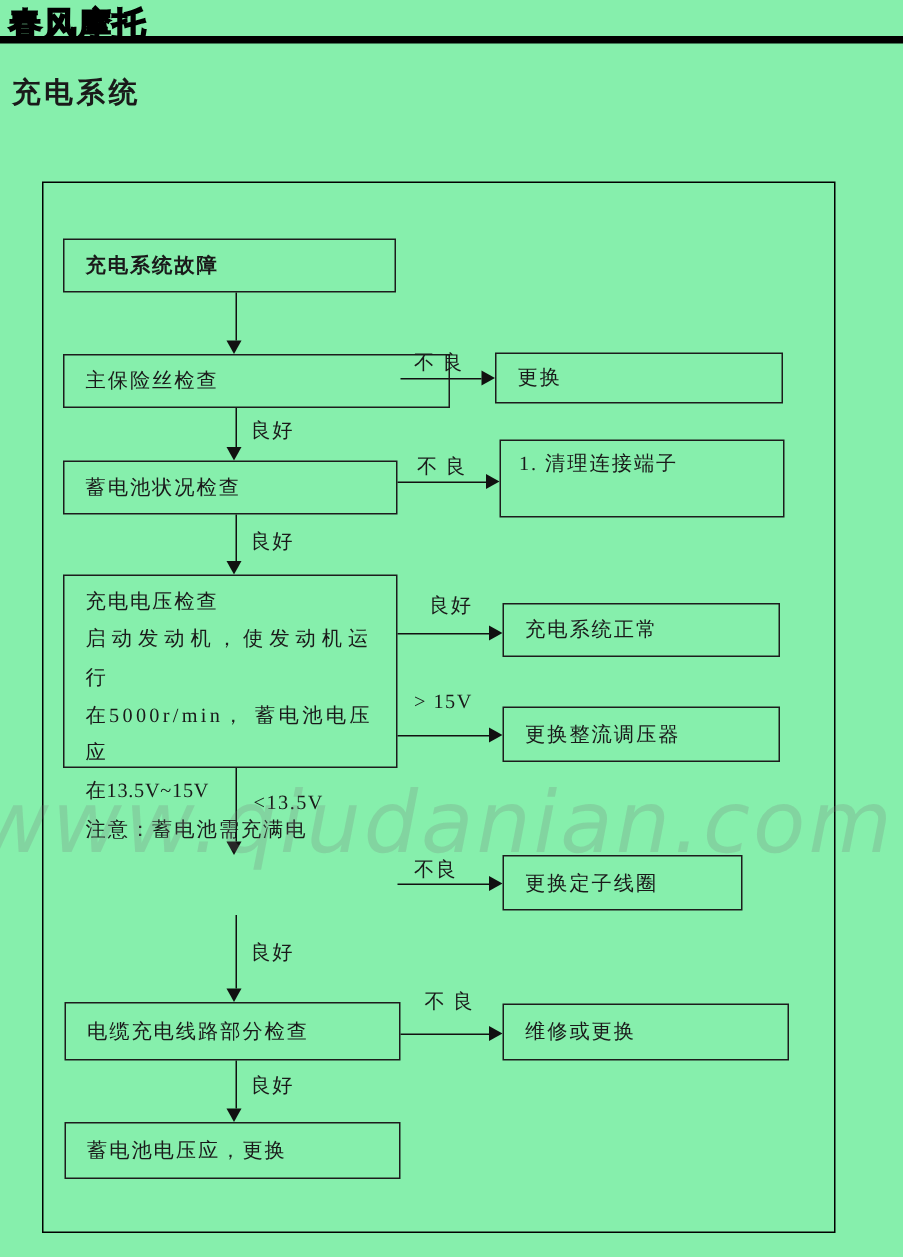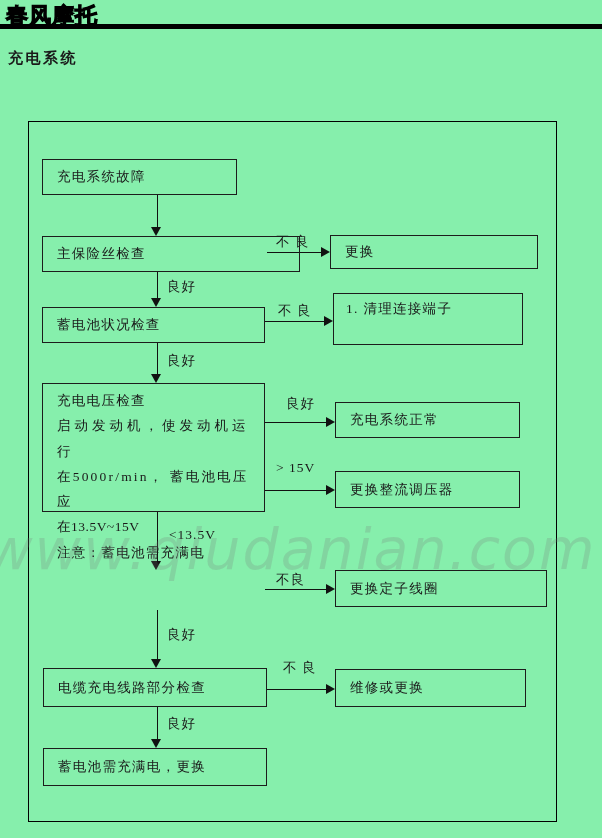--- a/index.html
+++ b/index.html
@@ -7,21 +7,21 @@
     position:relative; width:602px; height:838px; overflow:hidden;
     background:#86efac; color:#1a1a1a;
     font-family:"Liberation Serif","DejaVu Serif",serif;
   }
   .logo {
     position:absolute; left:6px; top:1px; font-size:22px; font-weight:900;
     letter-spacing:1px; color:#000; font-family:"Liberation Sans","DejaVu Sans",sans-serif;
     -webkit-text-stroke:1.1px #000;
   }
   .header-rule { position:absolute; left:0; top:24px; width:602px; height:5px; background:#000; }
-  .section-title { position:absolute; left:8px; top:49px; font-size:15px; font-weight:bold; letter-spacing:2.5px; }
+  .section-title { position:absolute; left:8px; top:49px; font-size:19px; font-weight:bold; letter-spacing:2.5px; }
   .diagram-title { position:absolute; left:8px; top:76px; font-size:14.5px; font-weight:bold; letter-spacing:2.5px; }
   .frame { position:absolute; left:28px; top:121px; width:527px; height:699px; border:1.6px solid #000; z-index:0; }
   .watermark {
     position:absolute; left:-14px; top:516px; font-size:57px; font-style:italic;
     font-family:"DejaVu Sans","Liberation Sans",sans-serif; white-space:nowrap;
     color:rgba(120,120,120,0.22); letter-spacing:2px; z-index:9; pointer-events:none;
   }
   .node {
     position:absolute; box-sizing:border-box; border:1.4px solid #1c1c1c;
     font-size:13.5px; letter-spacing:1.3px; display:flex; align-items:center;
@@ -49,50 +49,50 @@
 <div class="page">
 
   <div class="logo">春风摩托</div>
   <div class="header-rule"></div>
   <div class="section-title">充电系统</div>
 
   <div class="frame"></div>
 
   <div class="watermark">www.qiudanian.com</div>
 
-  <div class="node" style="left:42px; top:159px; width:195px; height:36px;">充电系统故障</div>
+  <div class="node" style="left:42px; top:159px; width:222px; height:36px;font-weight:bold;">充电系统故障</div>
 
   <div class="node" style="left:42px; top:236px; width:258px; height:36px;">主保险丝检查</div>
 
   <div class="node" style="left:42px; top:307px; width:223px; height:36px;">蓄电池状况检查</div>
 
   <div class="node multi" style="left:42px; top:383px; width:223px; height:129px; padding-top:4px; padding-left:14px; padding-right:6px; line-height:25.3px;">
     <span class="ln">充电电压检查</span>
     <span class="ln" style="letter-spacing:4px;">启动发动机，使发动机运行</span>
     <span class="ln" style="letter-spacing:2.2px;">在5000r/min， 蓄电池电压应</span>
     <span class="ln" style="letter-spacing:0.5px;">在13.5V~15V</span>
     <span class="ln">注意：蓄电池需充满电</span>
   </div>
 
 
   <div class="node" style="left:43px; top:668px; width:224px; height:39px;">电缆充电线路部分检查</div>
 
-  <div class="node" style="left:43px; top:748px; width:224px; height:38px;">蓄电池需充满电，更换</div>
+  <div class="node" style="left:43px; top:748px; width:224px; height:38px;">蓄电池电压应，更换</div>
 
-  <div class="node" style="left:330px; top:235px; width:208px; height:34px;">更换</div>
+  <div class="node" style="left:330px; top:235px; width:192px; height:34px;">更换</div>
 
   <div class="node multi" style="left:333px; top:293px; width:190px; height:52px; padding-top:3px; padding-left:12px; line-height:23.5px;">
     <span class="ln">1. 清理连接端子</span>
   </div>
 
   <div class="node" style="left:335px; top:402px; width:185px; height:36px;">充电系统正常</div>
 
   <div class="node" style="left:335px; top:471px; width:185px; height:37px;">更换整流调压器</div>
 
-  <div class="node" style="left:335px; top:570px; width:212px; height:37px;font-family:Liberation Mono, monospace;">更换定子线圈</div>
+  <div class="node" style="left:335px; top:570px; width:160px; height:37px;font-family:Liberation Mono, monospace;">更换定子线圈</div>
 
   <div class="node" style="left:335px; top:669px; width:191px; height:38px;">维修或更换</div>
 
   <div class="varrow" style="left:157px; top:195px; height:32px;"></div>
   <div class="varrow" style="left:157px; top:272px; height:26px;"></div>
   <div class="varrow" style="left:157px; top:343px; height:31px;"></div>
   <div class="varrow" style="left:157px; top:512px; height:49px;"></div>
   <div class="varrow" style="left:157px; top:610px; height:49px;"></div>
   <div class="varrow" style="left:157px; top:707px; height:32px;"></div>
 

